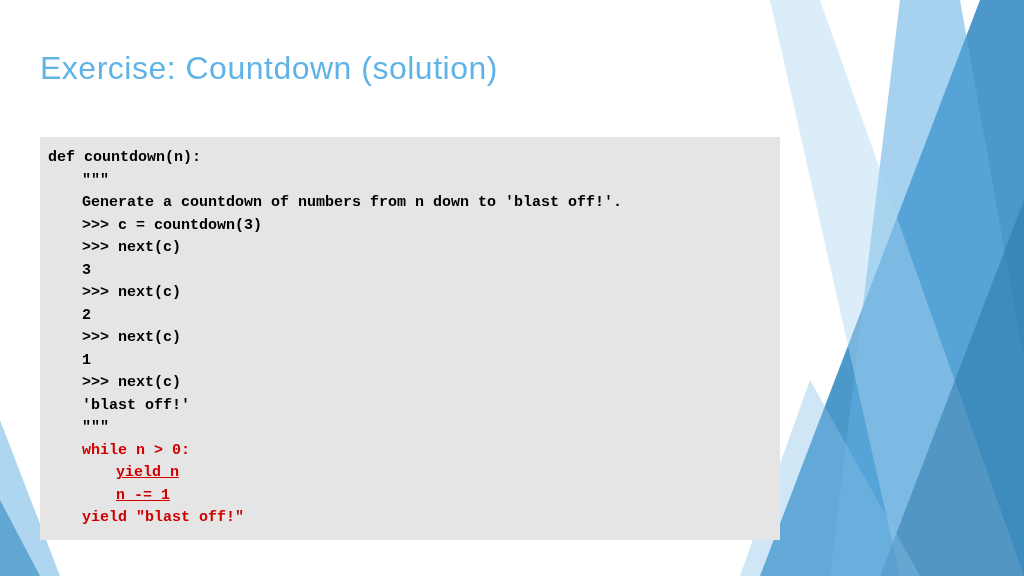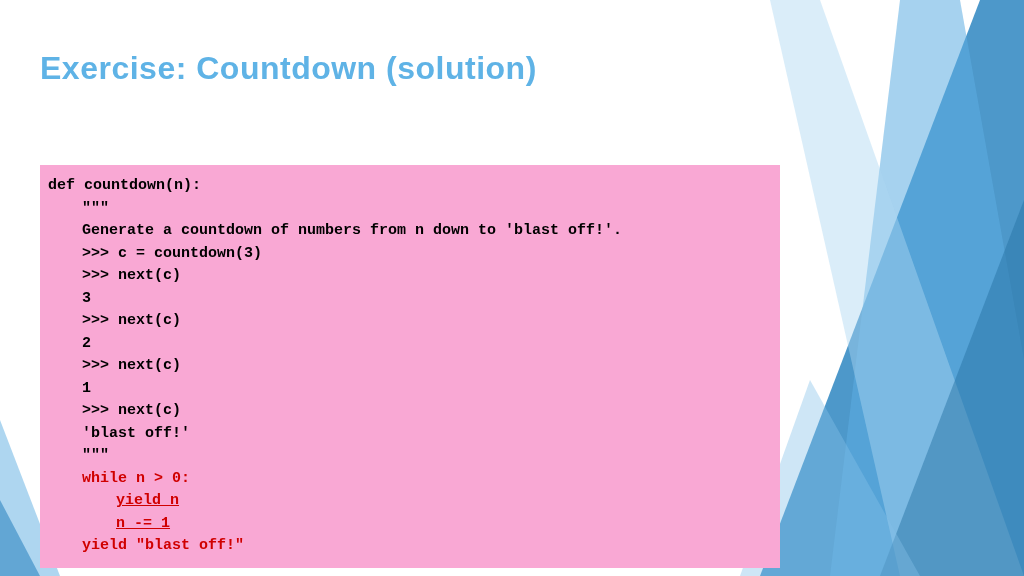--- a/index.html
+++ b/index.html
@@ -24,27 +24,27 @@
       z-index: 0;
       pointer-events: none;
     }
     .content {
       position: relative;
       z-index: 1;
       padding: 50px 40px 0 40px;
     }
     .title {
       font-size: 32px;
-      font-weight: 700;
+      font-weight: 400;
       color: #5fb3e6;
-      margin-bottom: 78px;
+      margin-bottom: 50px;
       letter-spacing: 0.5px;
     }
     .code-block {
-      background: #f9a8d4;
+      background: #e5e5e5;
       padding: 10px 8px 10px 8px;
       font-family: "Courier New", Consolas, monospace;
       font-size: 15px;
       font-weight: bold;
       line-height: 1.5;
       color: #000;
       width: 740px;
       white-space: pre;
     }
     .code-line {

